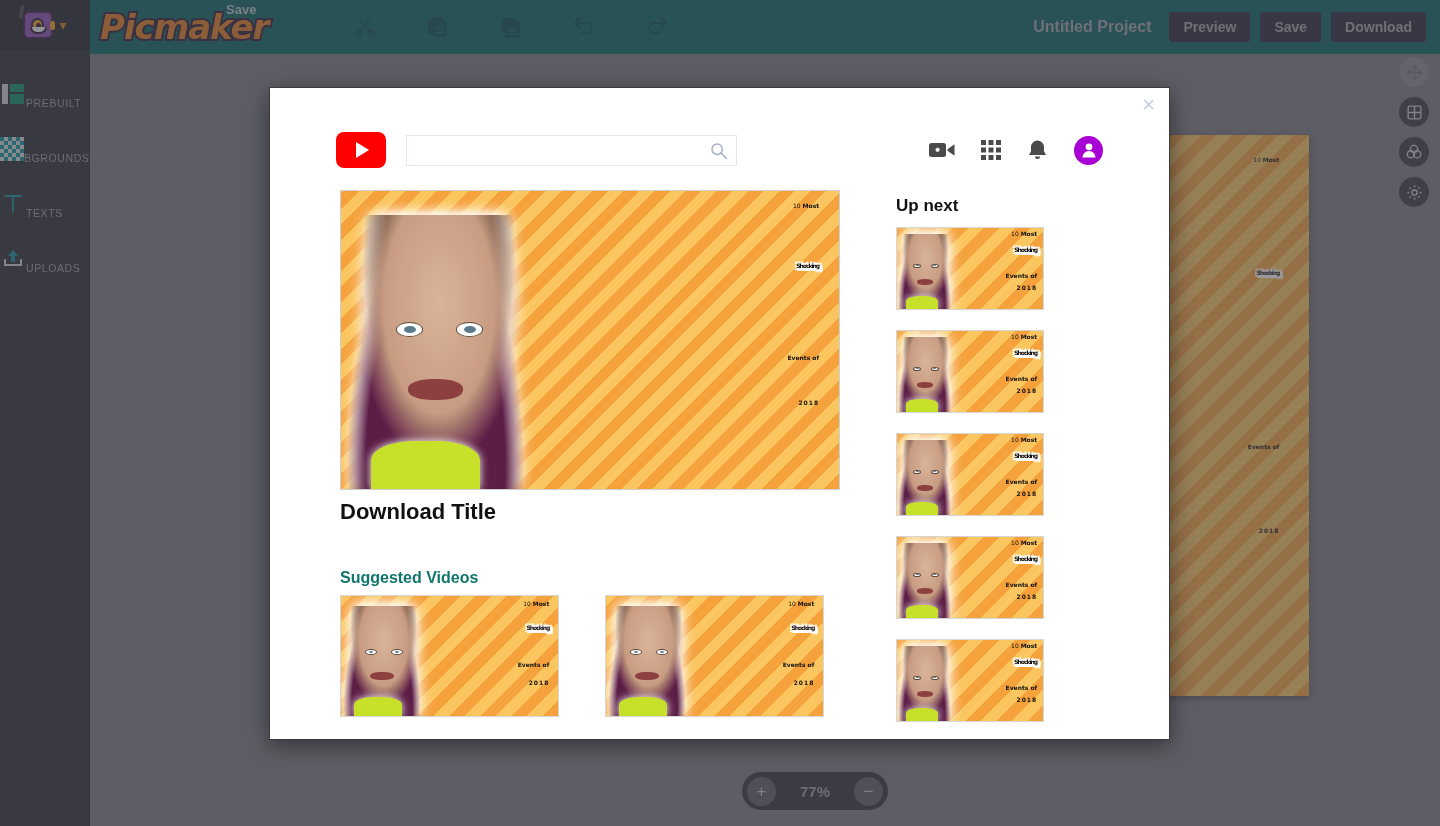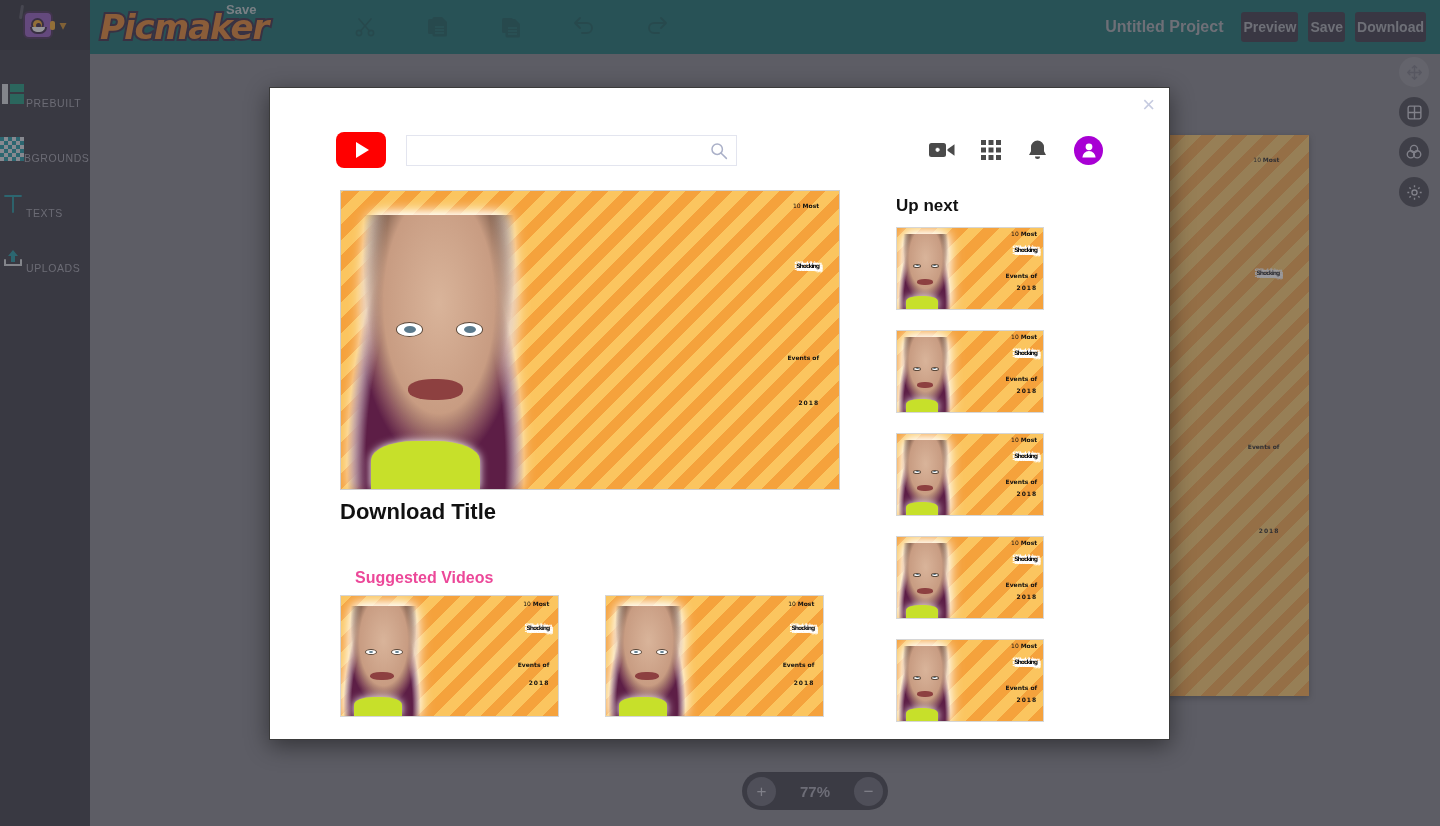--- a/index.html
+++ b/index.html
@@ -105,21 +105,21 @@
   .project-name {
     color: #9fa3a8; font-size: 16px; font-weight: bold;
     margin-right: 8px;
     text-align: right;
   }
   .hbtn {
     background: #2a2736; color: #9fa3a8;
     border: none; border-radius: 3px;
     font-family: "Liberation Sans", sans-serif;
     font-size: 14px; font-weight: bold;
-    padding: 7px 2px; cursor: pointer;
+    padding: 7px 14px; cursor: pointer;
   }
 
   
   .right-rail {
     position: absolute; right: 11px; top: 57px;
     display: flex; flex-direction: column; gap: 10px;
     z-index: 15;
   }
   .rr-btn {
     width: 30px; height: 30px; border-radius: 50%;
@@ -291,21 +291,21 @@
   .main-thumb {
     width: 500px; height: 300px;
     border: 1px solid #cfcfcf;
   }
   .tpl-title {
     margin-top: 9px;
     font-size: 22px; font-weight: bold; color: #111;
   }
   .sugg-title {
     margin-top: 44px;
-    font-size: 16px; font-weight: bold; color: #ec4899; margin-left: 15px;
+    font-size: 16px; font-weight: bold; color: #0f766e;
   }
   .sugg-row { display: flex; gap: 46px; margin-top: 8px; }
   .sugg-thumb { width: 219px; height: 122px; border: 1px solid #d6d6d6; }
 
   .col-side { width: 150px; flex: 0 0 auto; padding-top: 6px; }
   .upnext-title { font-size: 17px; font-weight: bold; color: #111; }
   .upnext-list { display: flex; flex-direction: column; gap: 20px; margin-top: 11px; }
   .upnext-thumb { width: 148px; height: 83px; border: 1px solid #d6d6d6; }
 </style>
 </head>

